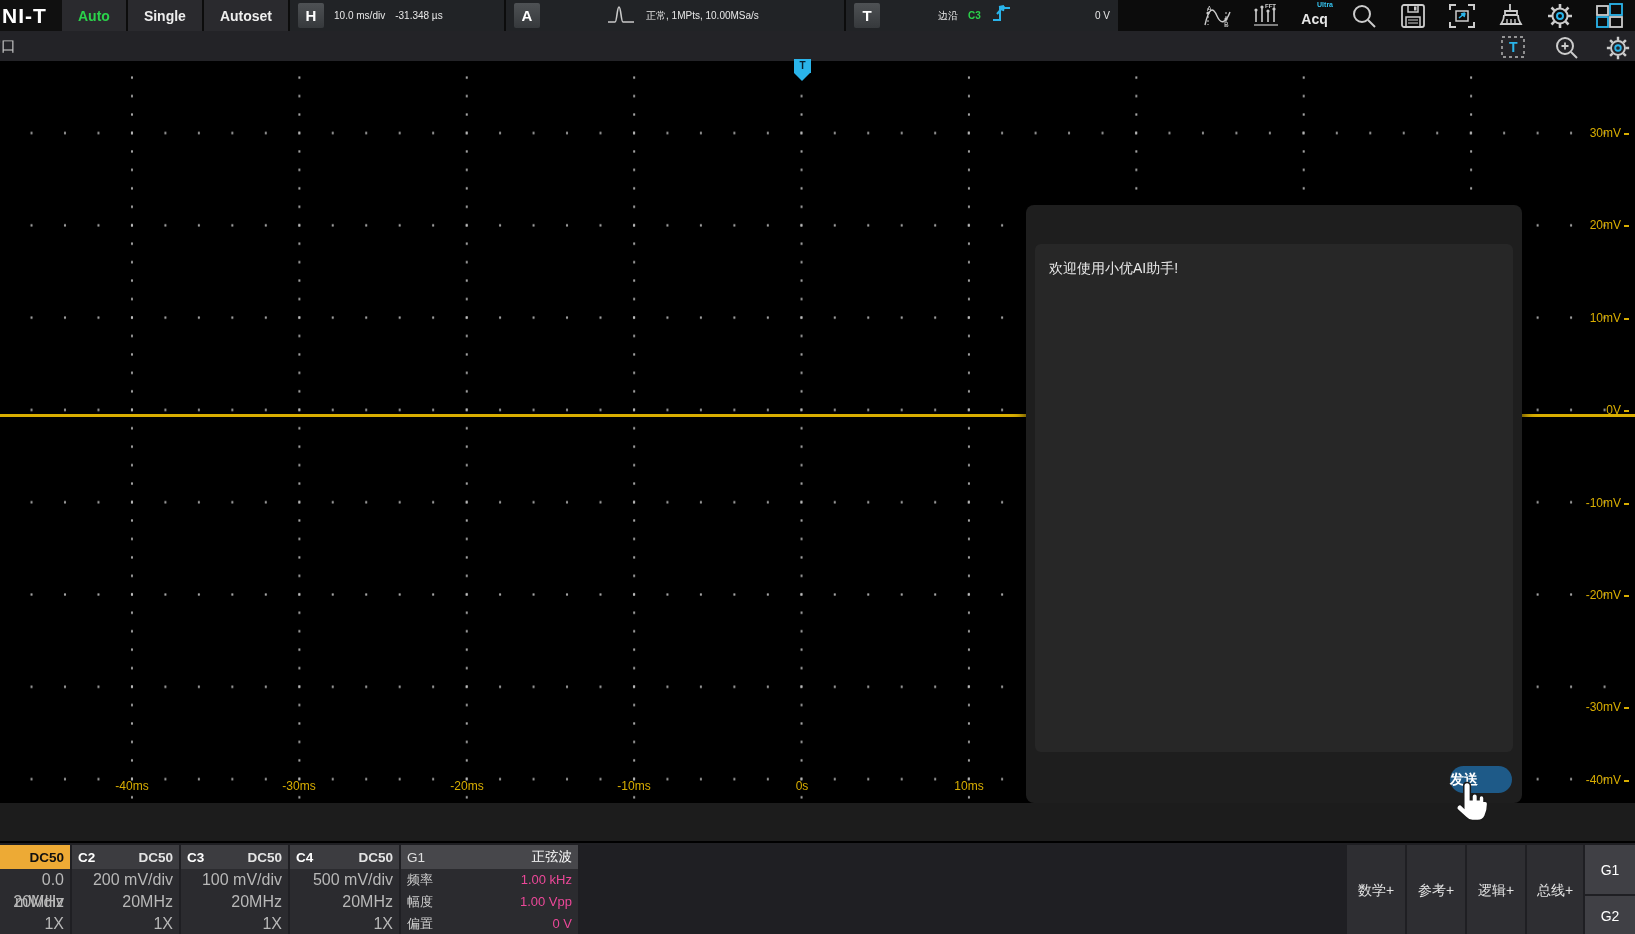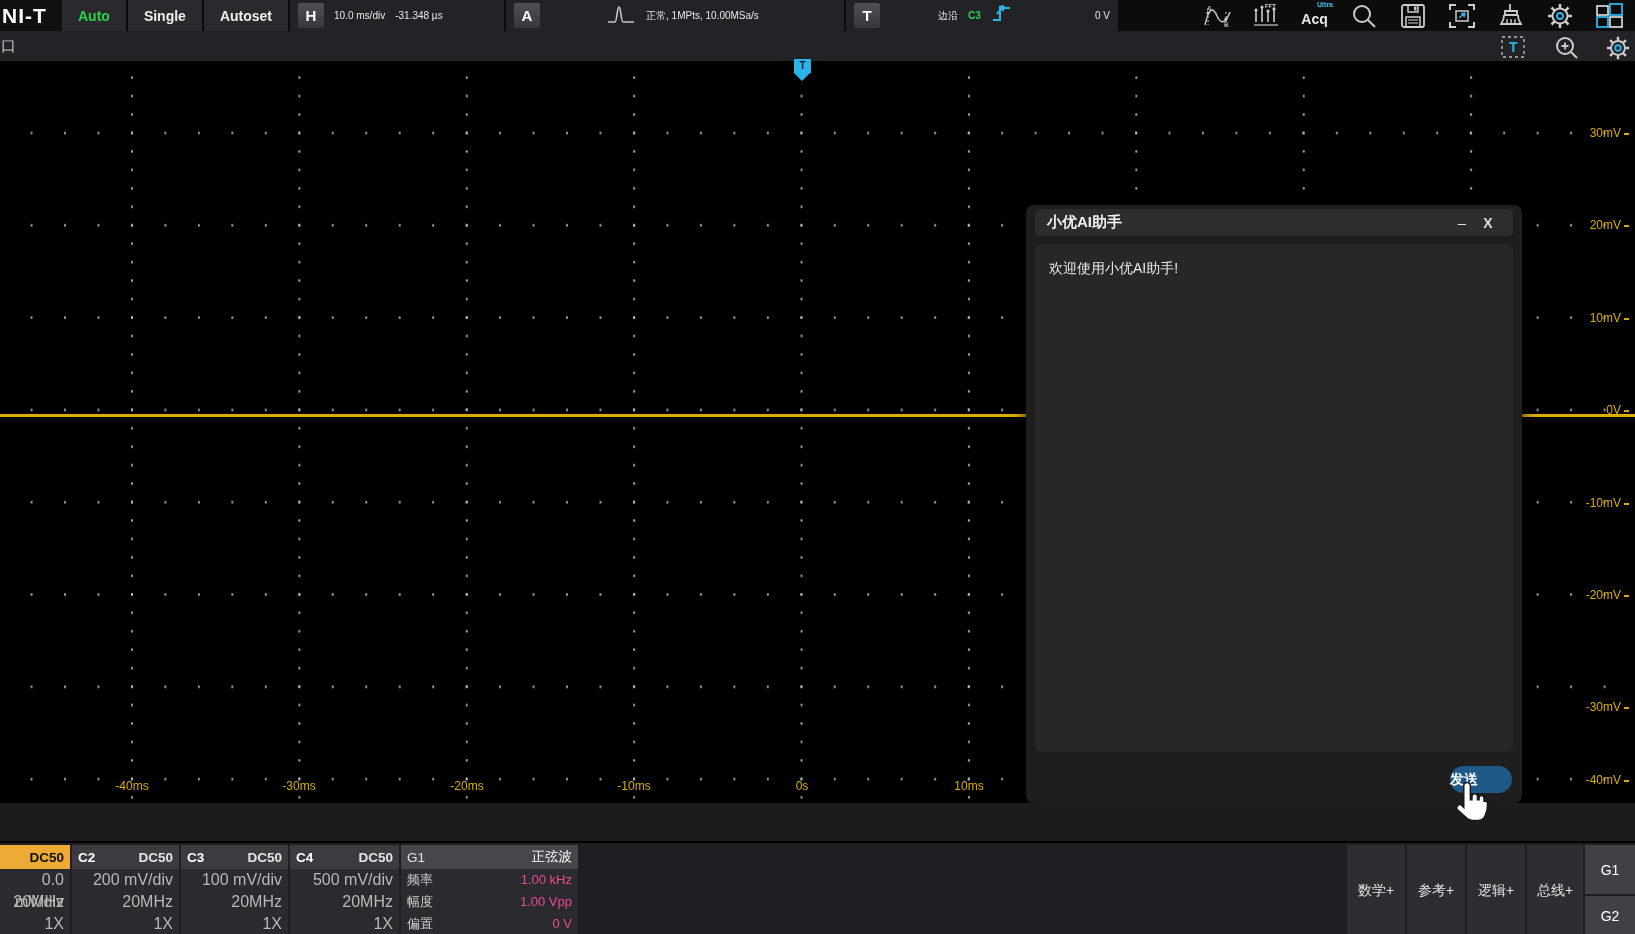--- a/index.html
+++ b/index.html
@@ -238,25 +238,20 @@
   <span class="vlabel" style="top:163px;">20mV</span>
   <span class="vlabel" style="top:256px;">10mV</span>
   <span class="vlabel" style="top:348px;">0V</span>
   <span class="vlabel" style="top:441px;">-10mV</span>
   <span class="vlabel" style="top:533px;">-20mV</span>
   <span class="vlabel" style="top:625px;margin-top:20px;">-30mV</span>
   <span class="vlabel" style="top:718px;">-40mV</span>
 </div>
 
 <div id="ai-dialog">
-  <div id="ai-header">
-    <span id="ai-title">小优AI助手</span>
-    <span id="ai-min">–</span>
-    <span id="ai-close">X</span>
-  </div>
   <div id="ai-content">
     <div id="ai-welcome">欢迎使用小优AI助手!</div>
   </div>
   <div id="ai-inputrow">
     <div id="ai-send">发送</div>
   </div>
 </div>
 
 <div id="strip"></div>
 

